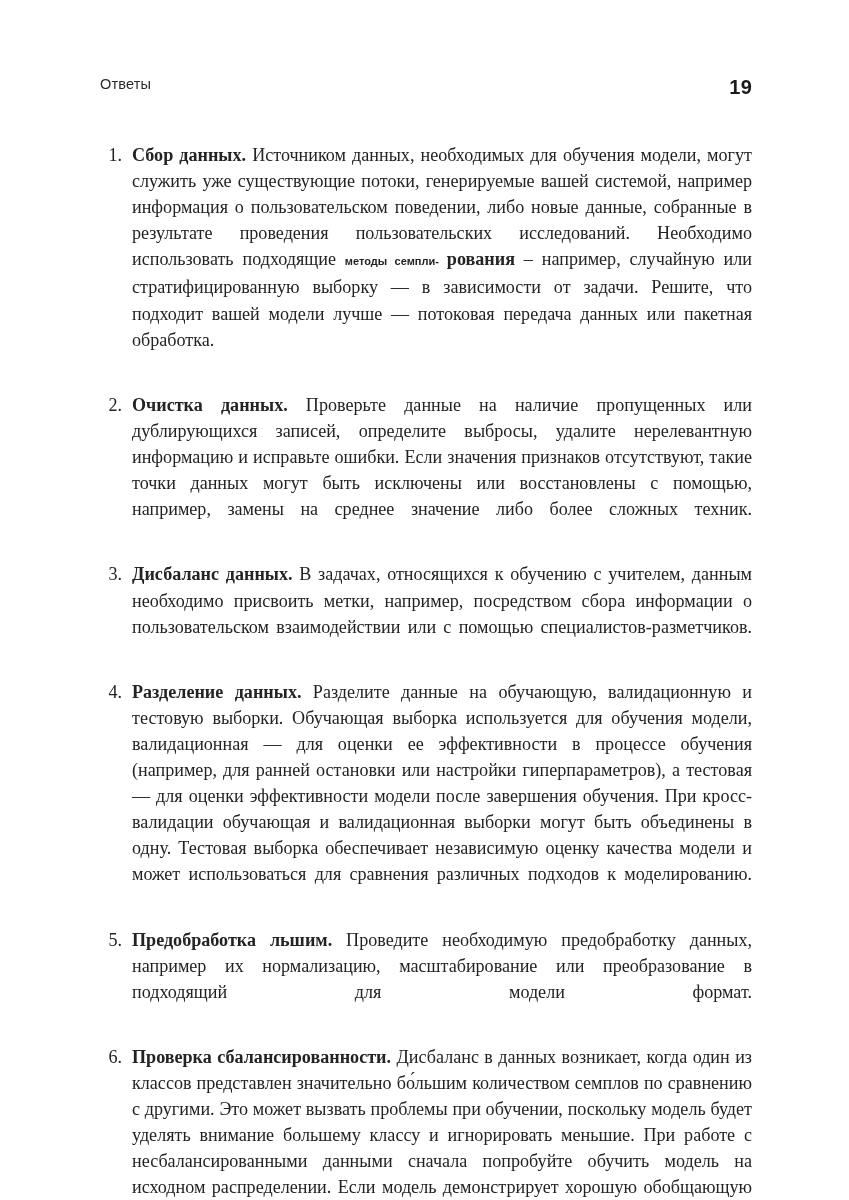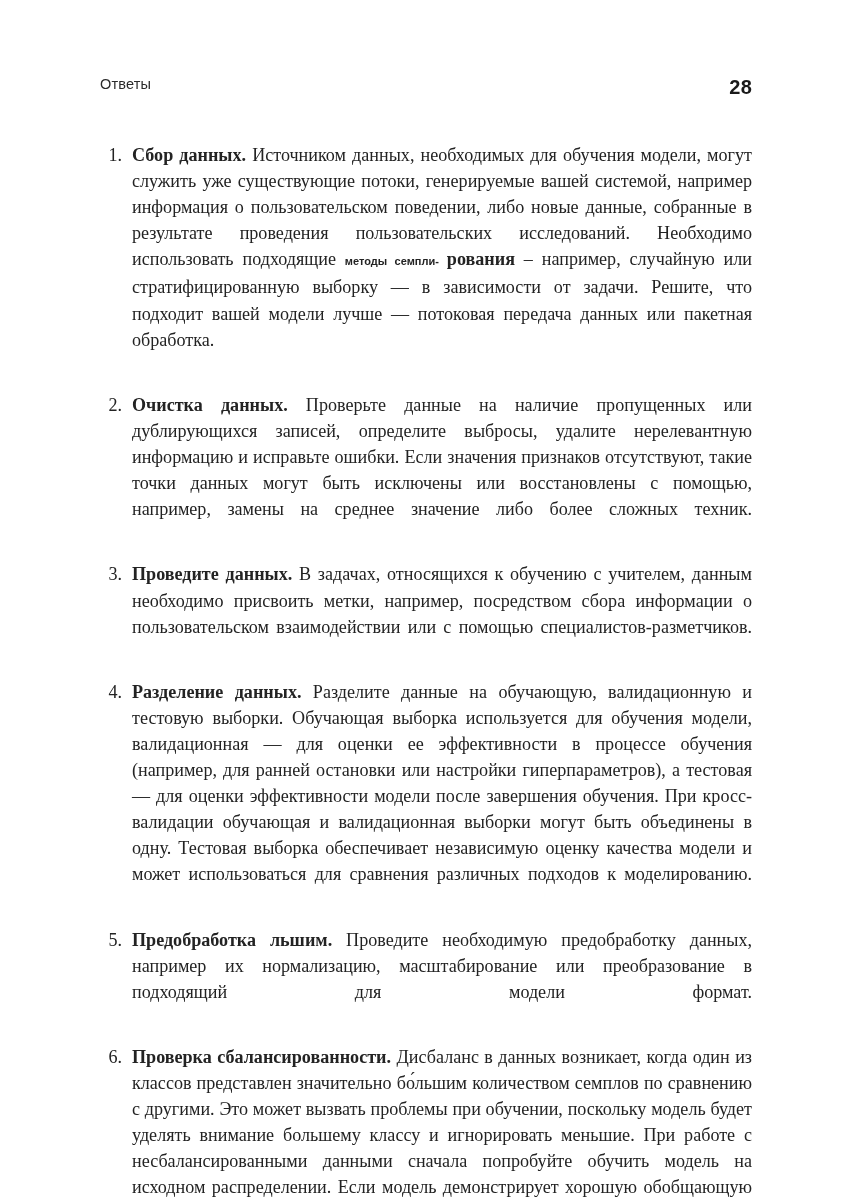--- a/index.html
+++ b/index.html
@@ -108,38 +108,38 @@
     padding-left: 8px;
   }
 </style>
 </head>
 <body>
 
 <div class="page">
 
   <div class="running-head">
     <span class="head-title">Ответы</span>
-    <span class="page-number">28</span>
+    <span class="page-number">19</span>
   </div>
 
   <div class="answer-list">
 
     <div class="answer-item">
       <span class="item-marker">1.</span>
       <span class="item-text"><span class="lead-serif">Сбор данных.</span><span> Источником данных, необходимых для обучения модели, могут служить уже существующие потоки, генерируемые вашей системой, например информация о пользовательском поведении, либо новые данные, собранные в результате проведения пользовательских исследований. Необходимо использовать подходящие </span><span class="emph-sans">методы семпли-</span><span class="emph-serif">рования</span><span> – например, случайную или стратифицированную выборку — в зависимости от задачи. Решите, что подходит вашей модели лучше — потоковая передача данных или пакетная обработка.</span></span>
     </div>
 
     <div class="answer-item">
       <span class="item-marker">2.</span>
       <span class="item-text"><span class="lead-serif">Очистка данных.</span><span> Проверьте данные на наличие пропущенных или дублирующихся записей, определите выбросы, удалите нерелевантную информацию и исправьте ошибки. Если значения признаков отсутствуют, такие точки данных могут быть исключены или восстановлены с помощью, например, замены на среднее значение либо более сложных техник.</span></span>
     </div>
 
     <div class="answer-item">
       <span class="item-marker">3.</span>
-      <span class="item-text"><span class="lead-serif">Проведите данных.</span><span> В задачах, относящихся к обучению с учителем, данным необходимо присвоить метки, например, посредством сбора информации о пользовательском взаимодействии или с помощью специалистов-разметчиков.</span></span>
+      <span class="item-text"><span class="lead-serif">Дисбаланс данных.</span><span> В задачах, относящихся к обучению с учителем, данным необходимо присвоить метки, например, посредством сбора информации о пользовательском взаимодействии или с помощью специалистов-разметчиков.</span></span>
     </div>
 
     <div class="answer-item">
       <span class="item-marker">4.</span>
       <span class="item-text"><span class="lead-serif">Разделение данных.</span><span> Разделите данные на обучающую, валидационную и тестовую выборки. Обучающая выборка используется для обучения модели, валидационная — для оценки ее эффективности в процессе обучения (например, для ранней остановки или настройки гиперпараметров), а тестовая — для оценки эффективности модели после завершения обучения. При кросс-валидации обучающая и валидационная выборки могут быть объединены в одну. Тестовая выборка обеспечивает независимую оценку качества модели и может использоваться для сравнения различных подходов к моделированию.</span></span>
     </div>
 
     <div class="answer-item">
       <span class="item-marker">5.</span>
       <span class="item-text"><span class="lead-serif">Предобработка льшим.</span><span> Проведите необходимую предобработку данных, например их нормализацию, масштабирование или преобразование в подходящий для модели формат.</span></span>

